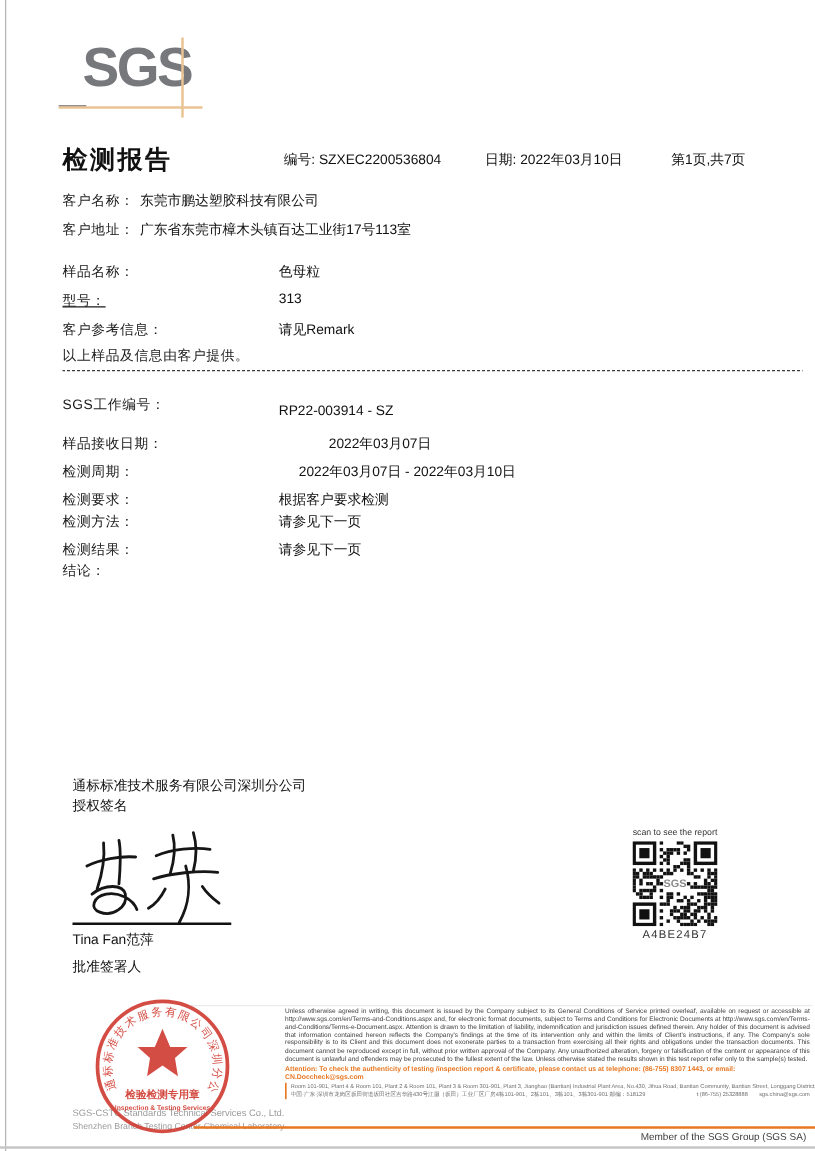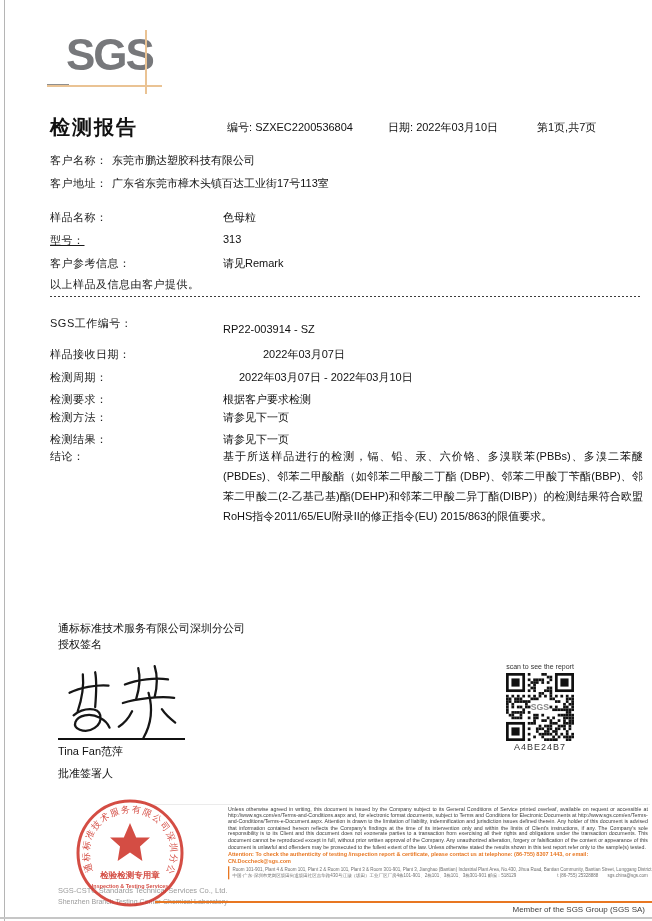--- a/index.html
+++ b/index.html
@@ -76,21 +76,20 @@
   <div class="abs lbl" style="left:50px;top:370px;">检测周期：</div>
   <div class="abs val" style="left:239px;top:370px;">2022年03月07日 - 2022年03月10日</div>
   <div class="abs lbl" style="left:50px;top:392px;">检测要求：</div>
   <div class="abs val" style="left:223px;top:392px;">根据客户要求检测</div>
   <div class="abs lbl" style="left:50px;top:410px;">检测方法：</div>
   <div class="abs val" style="left:223px;top:410px;">请参见下一页</div>
   <div class="abs lbl" style="left:50px;top:432px;">检测结果：</div>
   <div class="abs val" style="left:223px;top:432px;">请参见下一页</div>
 
   <div class="abs lbl" style="left:50px;top:449px;">结论：</div>
-  <div class="abs val" style="left:223px;top:446px;width:420px;line-height:20px;text-align:justify;">基于所送样品进行的检测，镉、铅、汞、六价铬、多溴联苯(PBBs)、多溴二苯醚(PBDEs)、邻苯二甲酸酯（如邻苯二甲酸二丁酯 (DBP)、邻苯二甲酸丁苄酯(BBP)、邻苯二甲酸二(2-乙基己基)酯(DEHP)和邻苯二甲酸二异丁酯(DIBP)）的检测结果符合欧盟RoHS指令2011/65/EU附录II的修正指令(EU) 2015/863的限值要求。</div>
 
   <div class="abs val" style="left:58px;top:621px;">通标标准技术服务有限公司深圳分公司</div>
   <div class="abs val" style="left:58px;top:637px;">授权签名</div>
 
   <svg class="abs" style="left:58px;top:662px;" width="140" height="78" viewBox="0 0 130 76" fill="none" stroke="#161616" stroke-width="2.2" stroke-linecap="round" stroke-linejoin="round">
     <path d="M8,30 C18,25 34,22 46,23"></path>
     <path d="M21,12 C22,22 20,36 16,48"></path>
     <path d="M33,10 C35,20 34,32 33,44"></path>
     <path d="M12,52 C22,44 36,44 38,52 C40,62 28,70 18,66 C10,63 13,54 23,52 C33,50 44,56 47,64"></path>
     <path d="M62,22 C74,17 92,15 104,17"></path>

